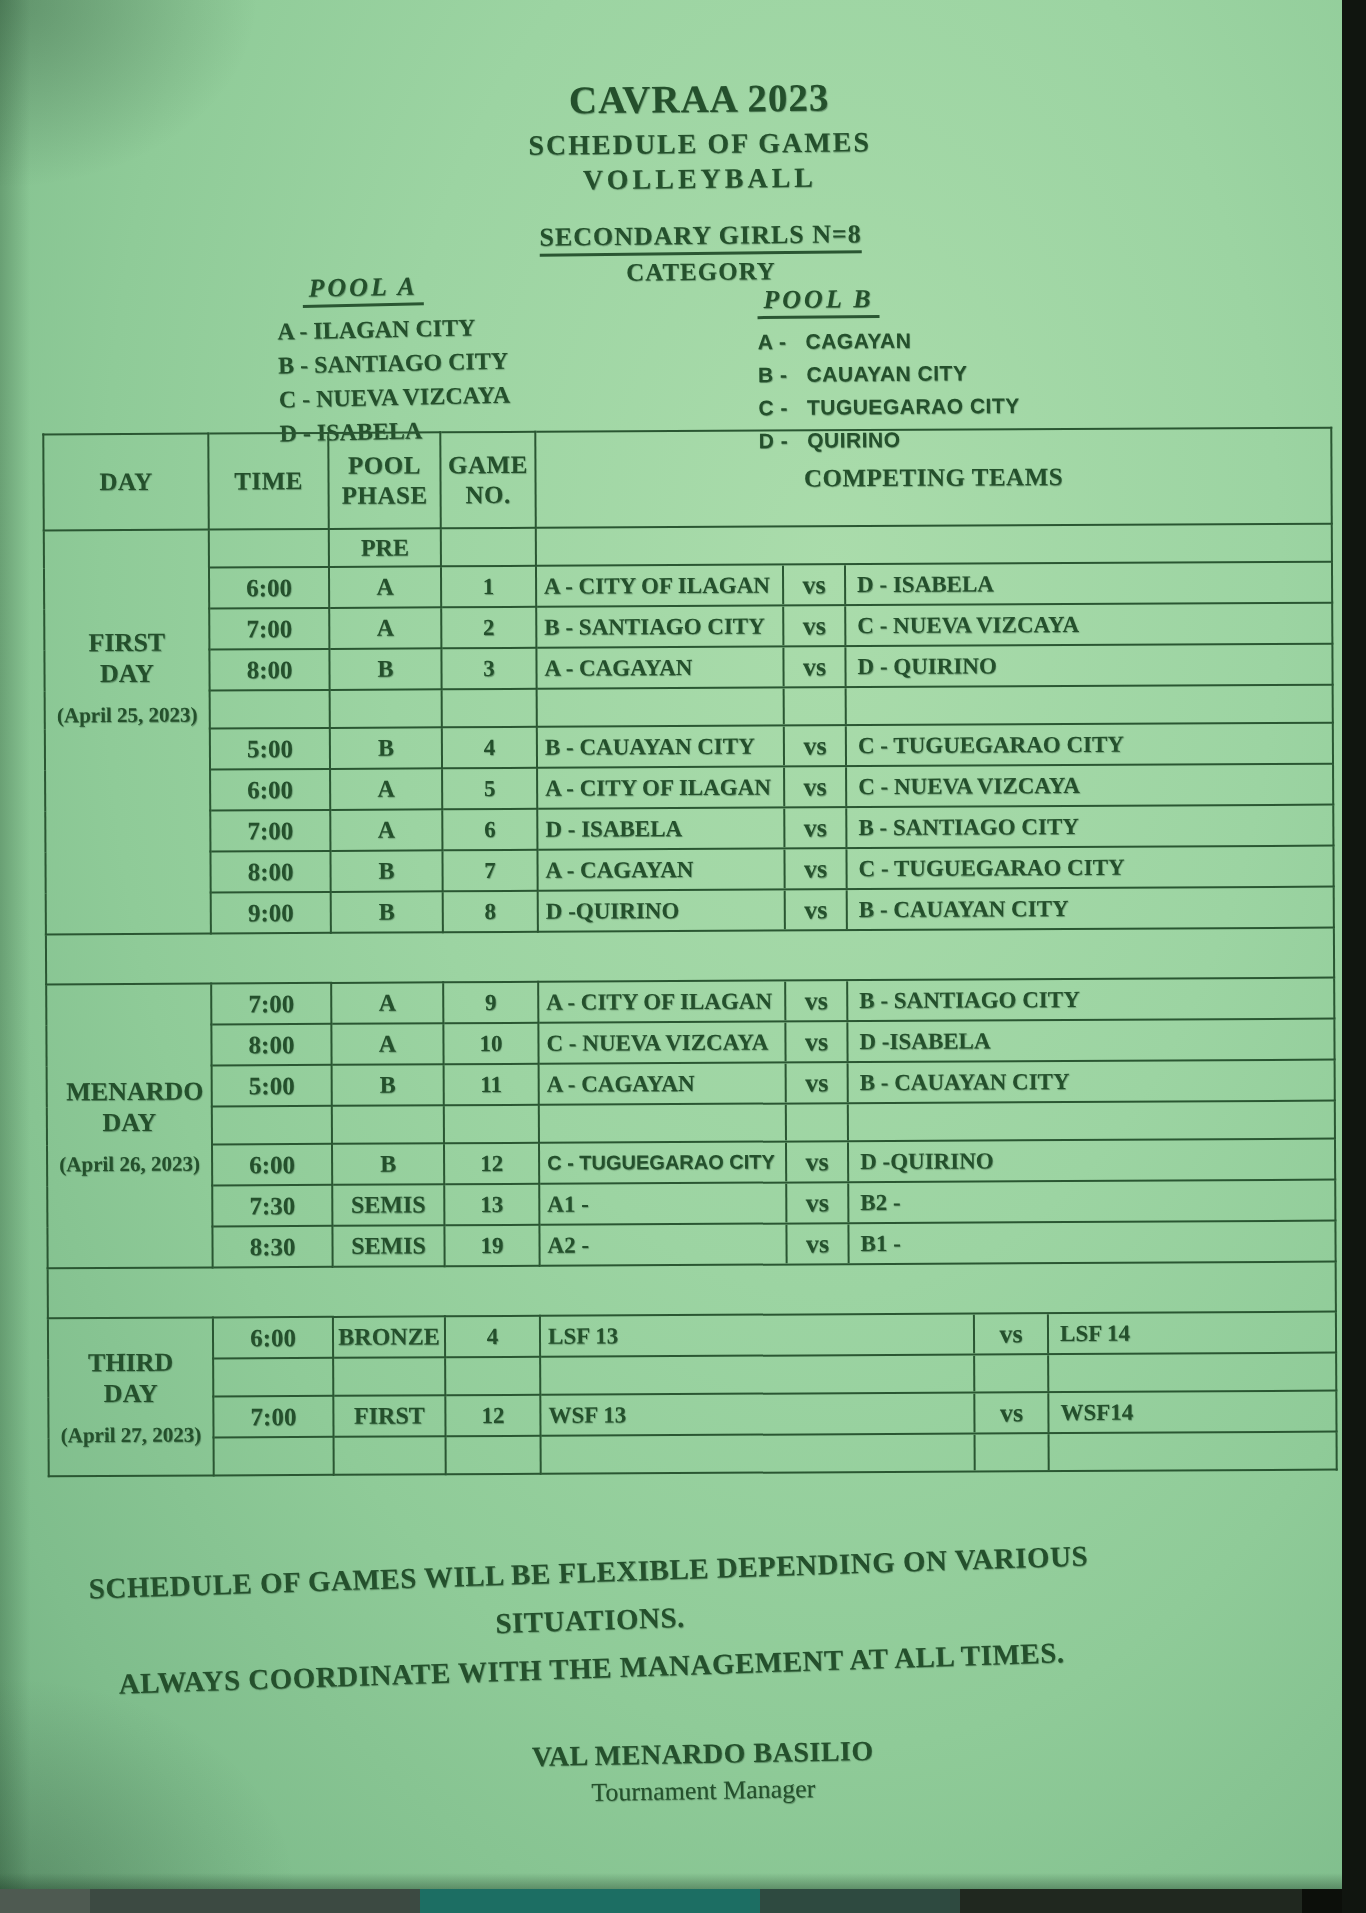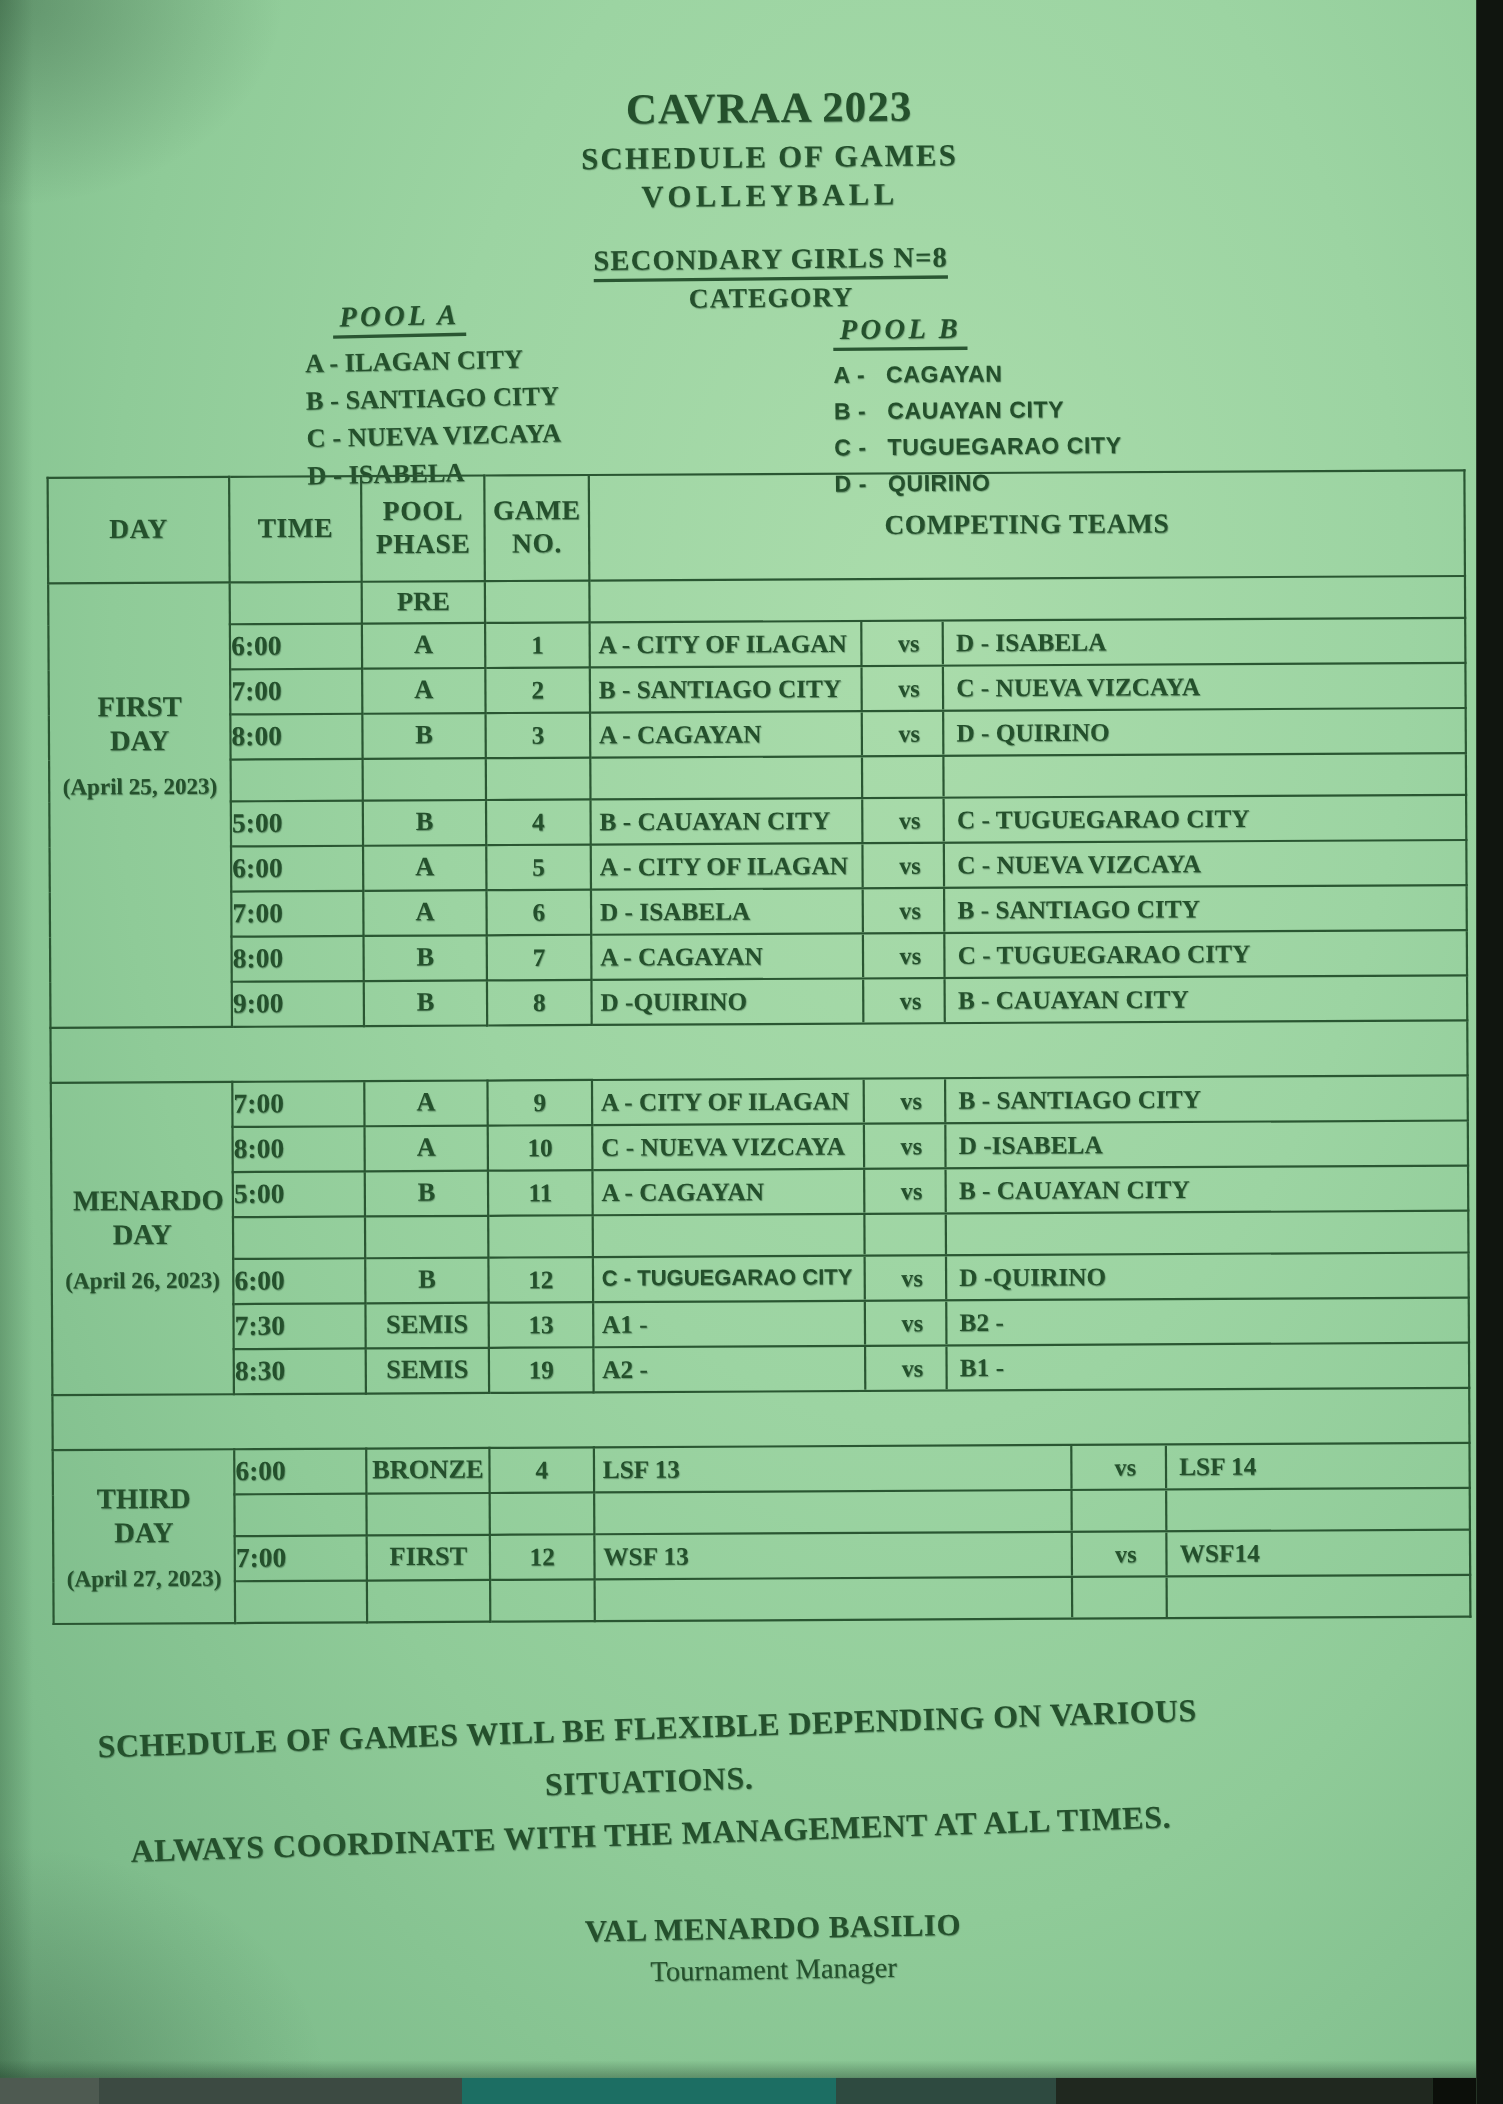--- a/index.html
+++ b/index.html
@@ -45,32 +45,32 @@
   .sched{position:absolute;left:45px;top:430px;width:1290px;transform:rotate(-0.3deg);}
   table{width:100%;border-collapse:collapse;table-layout:fixed;}
   td,th{border:2px solid #2a5632;padding:0;vertical-align:middle;overflow:hidden;}
   thead tr{height:96px;}
   th{font-size:25px;font-weight:bold;letter-spacing:.5px;line-height:30px;}
   tr.row-pre{height:38px;}
   tr.row-game{height:41px;}
   tr.row-blank{height:38px;}
   tr.sep{height:50px;}
   tr.sep td{border-left:2px solid #2a5632;border-right:2px solid #2a5632;}
-  .c-time{text-align:left;font-size:25px;font-weight:bold;}
+  .c-time{text-align:center;font-size:25px;font-weight:bold;}
   .c-phase{text-align:center;font-size:24px;font-weight:bold;}
   .c-game{text-align:center;font-size:23px;font-weight:bold;}
   .c-day{text-align:center;}
   .day-name{font-size:26px;font-weight:bold;line-height:31px;max-width:126px;margin:0 auto;}
   .day-date{font-size:21px;font-weight:bold;white-space:nowrap;margin-top:14px;}
   .day-pad{padding-bottom:110px;}
   .c-teams{position:relative;}
   .teams-wrap{position:absolute;inset:0;display:flex;align-items:stretch;}
   .teams-wrap>div{display:flex;align-items:center;}
   .t1{width:238px;border-right:2px solid #2a5632;padding-left:7px;font-size:23px;font-weight:bold;}
-  .vs{width:60px;border-right:2px solid #2a5632;justify-content:center;font-size:22px;font-weight:bold;padding-left:12px;}
+  .vs{width:60px;border-right:2px solid #2a5632;justify-content:center;font-size:26px;font-weight:bold;}
   .t2{flex:1;padding-left:11px;font-size:23px;font-weight:bold;}
   tr.wide .t1{width:425px;}
   tr.wide .vs{width:72px;}
   .sans-sm{font-family:"Liberation Sans","DejaVu Sans",sans-serif;font-size:20px;}
 
   
   .note{position:absolute;top:1548px;left:0;width:1180px;text-align:center;transform:rotate(-1.9deg);}
   .note-line{font-size:29px;font-weight:bold;line-height:48px;letter-spacing:.5px;}
   .signature{position:absolute;top:1738px;left:20px;width:1366px;text-align:center;transform:rotate(-1deg);}
   .sig-name{font-size:28px;font-weight:bold;letter-spacing:.5px;}

